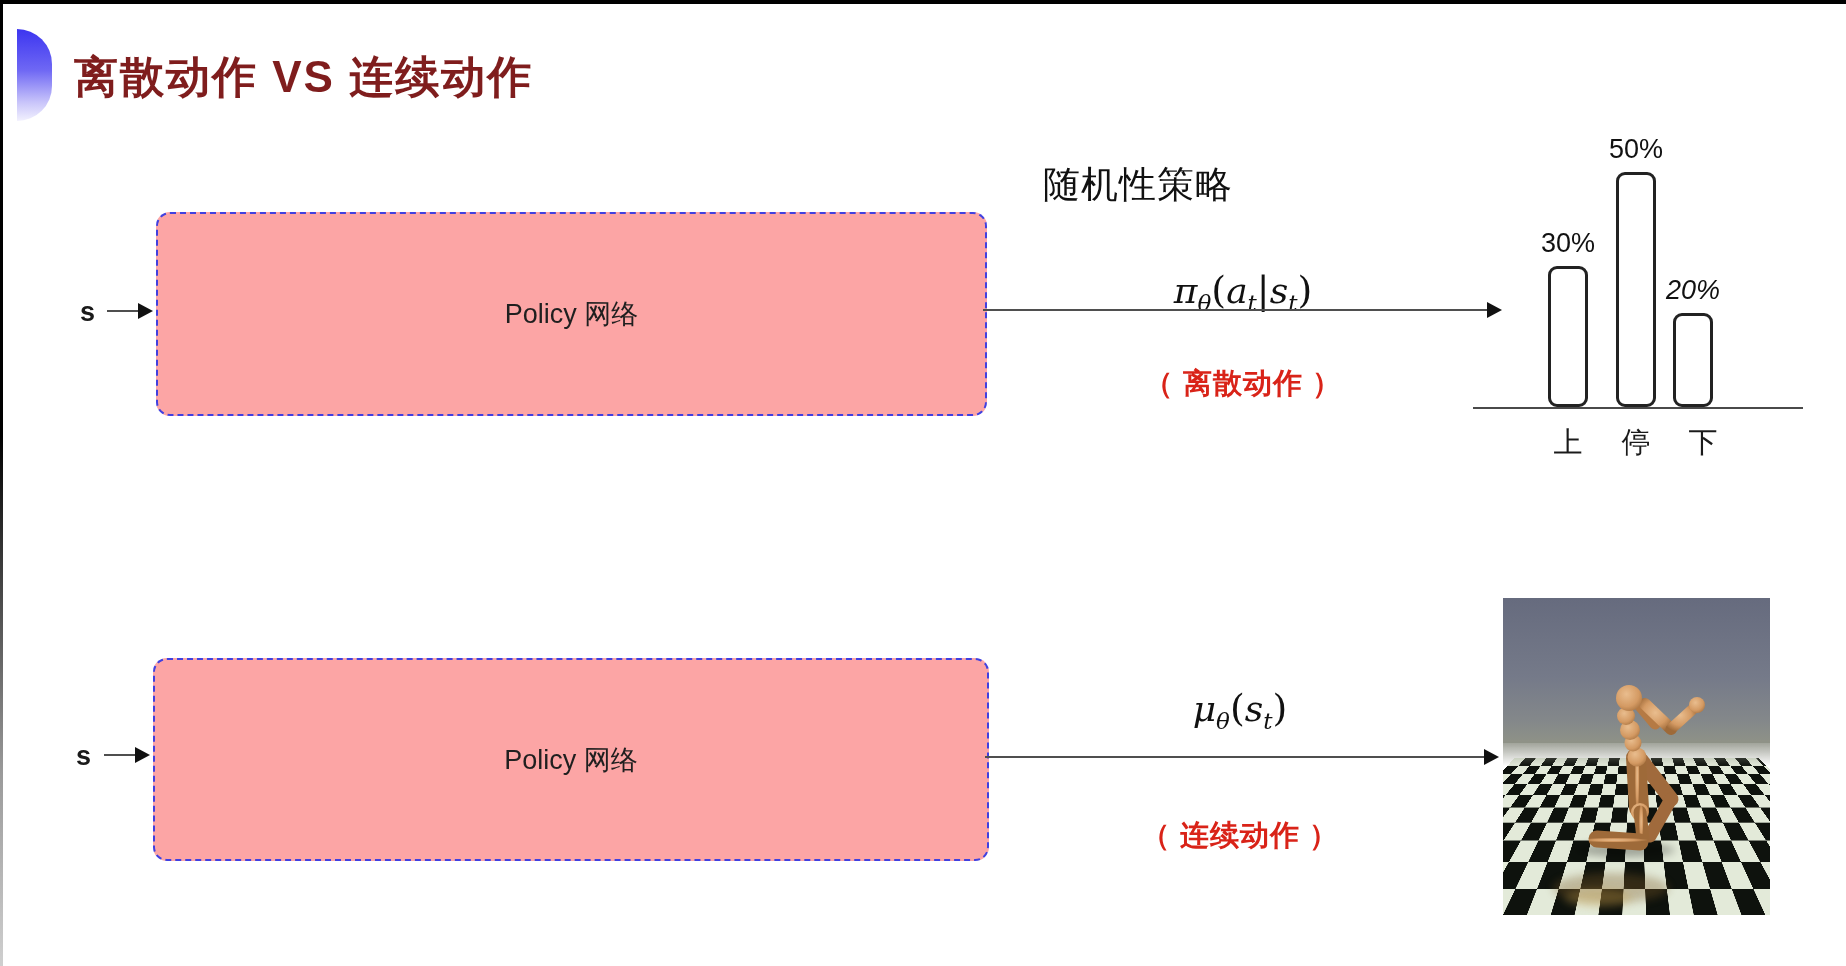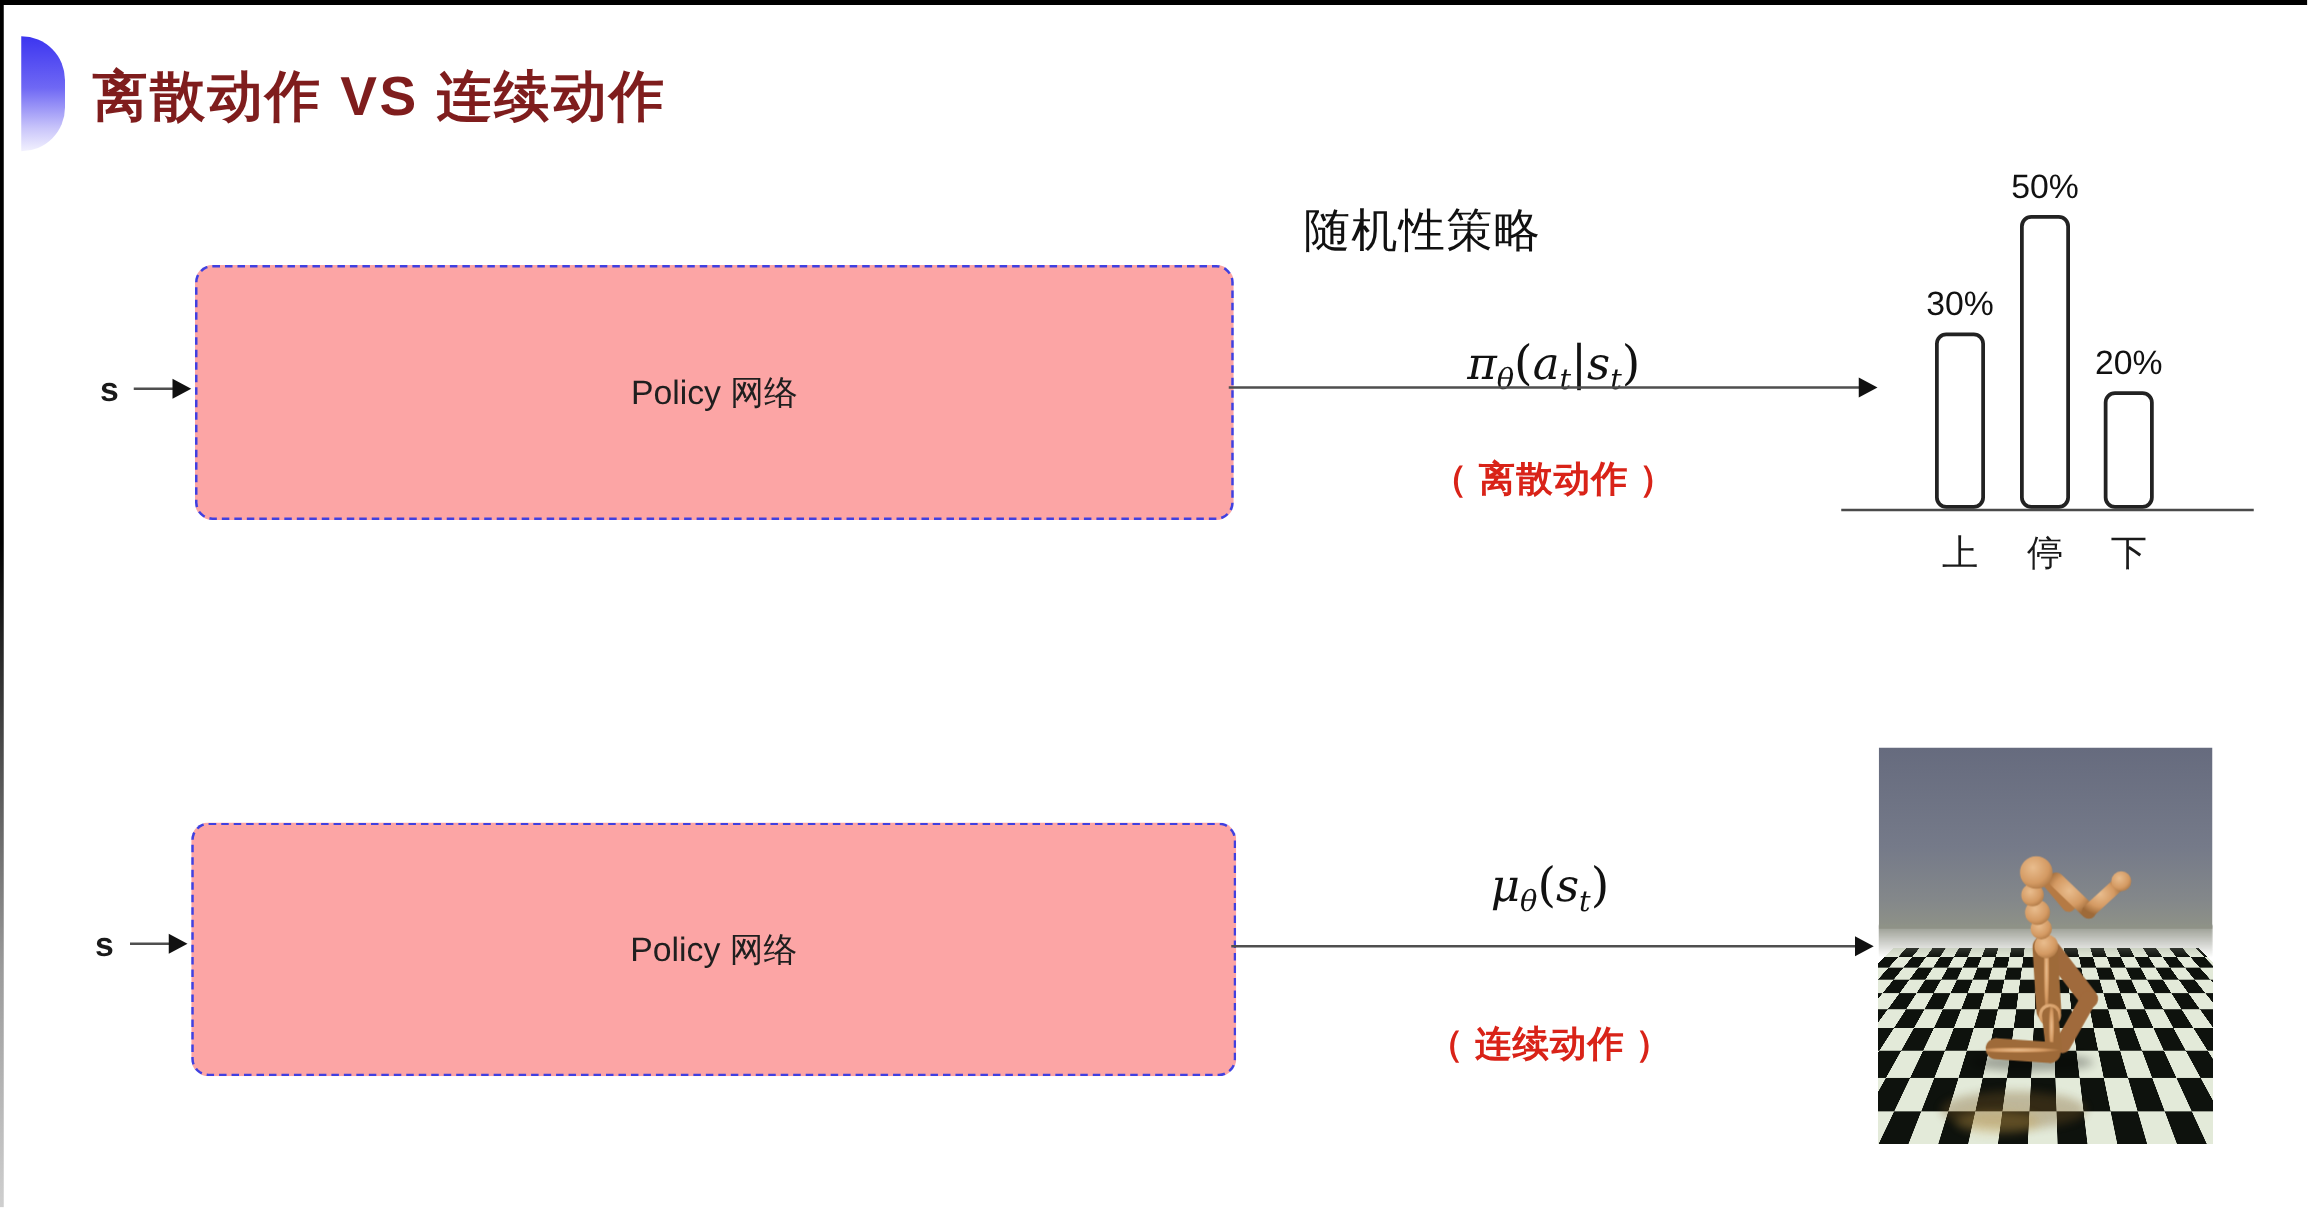--- a/index.html
+++ b/index.html
@@ -25,21 +25,21 @@
               display:flex;align-items:center;justify-content:center;text-align:center;}
   .policy-box-label{font-size:27px;color:#1f1f1f;}
 
   .policy-name{position:absolute;width:400px;text-align:left;font-size:37px;color:#111;
                letter-spacing:1px;white-space:nowrap;}
   .formula{position:absolute;width:400px;text-align:center;font-family:"DejaVu Serif",serif;
            font-style:italic;font-size:36px;color:#111;white-space:nowrap;}
   .fsub{font-size:23px;font-style:italic;}
   .up{font-style:normal;font-size:38px;}
   .action-note{position:absolute;width:400px;text-align:center;font-size:29px;font-weight:600;
-               color:#d92318;letter-spacing:1px;white-space:nowrap;font-family:Liberation Serif, serif;}
+               color:#d92318;letter-spacing:1px;white-space:nowrap;}
 
   
   #bar-chart{position:absolute;left:1473px;top:98px;width:330px;height:311px;}
   #bars{position:absolute;left:0;right:0;top:0;bottom:0;border-bottom:2px solid #4a4a4a;}
   .bar-group{position:absolute;bottom:0;width:40px;display:flex;flex-direction:column;
              align-items:center;}
   .bar-value{font-size:27px;font-weight:500;color:#111;margin-bottom:7px;white-space:nowrap;}
   .bar{width:40px;box-sizing:border-box;border:3px solid #222;border-radius:9px;background:#fff;}
   #cats{position:absolute;top:100%;left:0;right:0;height:52px;}
   .bar-cat{position:absolute;top:14px;width:40px;text-align:center;font-size:29px;color:#1a1a1a;}
@@ -88,21 +88,21 @@
   <div id="bar-chart">
     <div id="bars">
         <div class="bar-group" style="left: 75px; text-align: right;">
           <div class="bar-value">30%</div>
           <div class="bar" style="height: 141px;"></div>
         </div>
         <div class="bar-group" style="left: 143px;">
           <div class="bar-value">50%</div>
           <div class="bar" style="height: 235px;"></div>
         </div>
-        <div class="bar-group" style="left: 210px;">
+        <div class="bar-group" style="left: 200px; font-style: italic;">
           <div class="bar-value">20%</div>
           <div class="bar" style="height: 94px;"></div>
         </div>
       </div>
     <div id="cats">
         <div class="bar-cat" style="left: 75px;">上</div>
         <div class="bar-cat" style="left: 143px;">停</div>
         <div class="bar-cat" style="left: 210px;">下</div>
       </div>
   </div>

